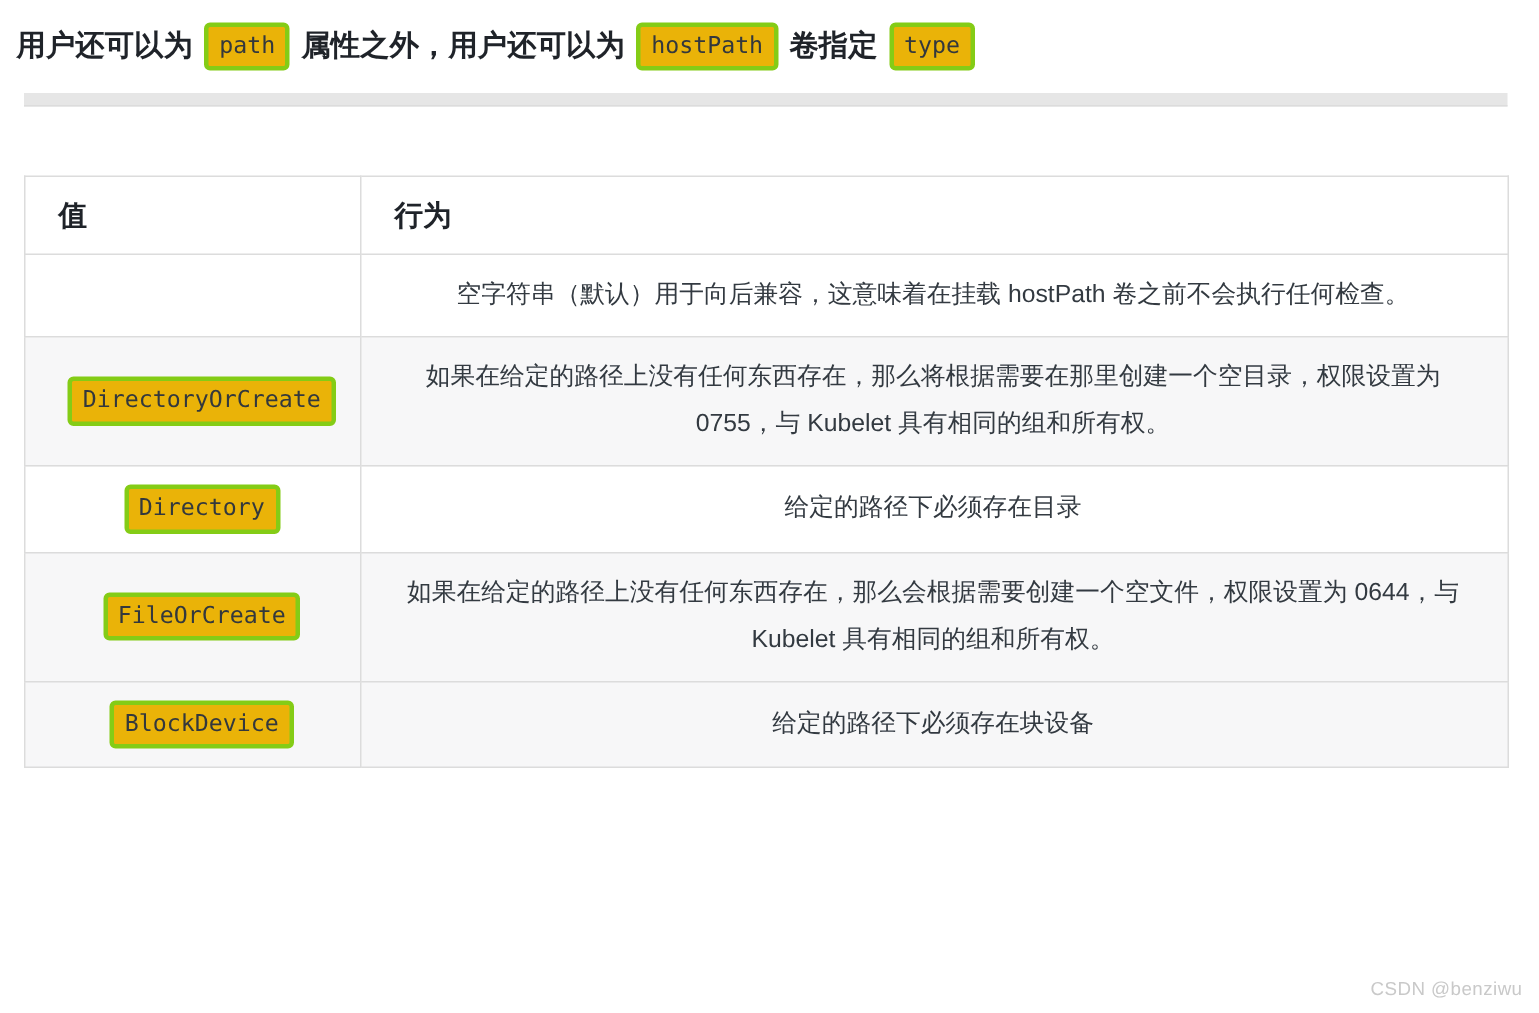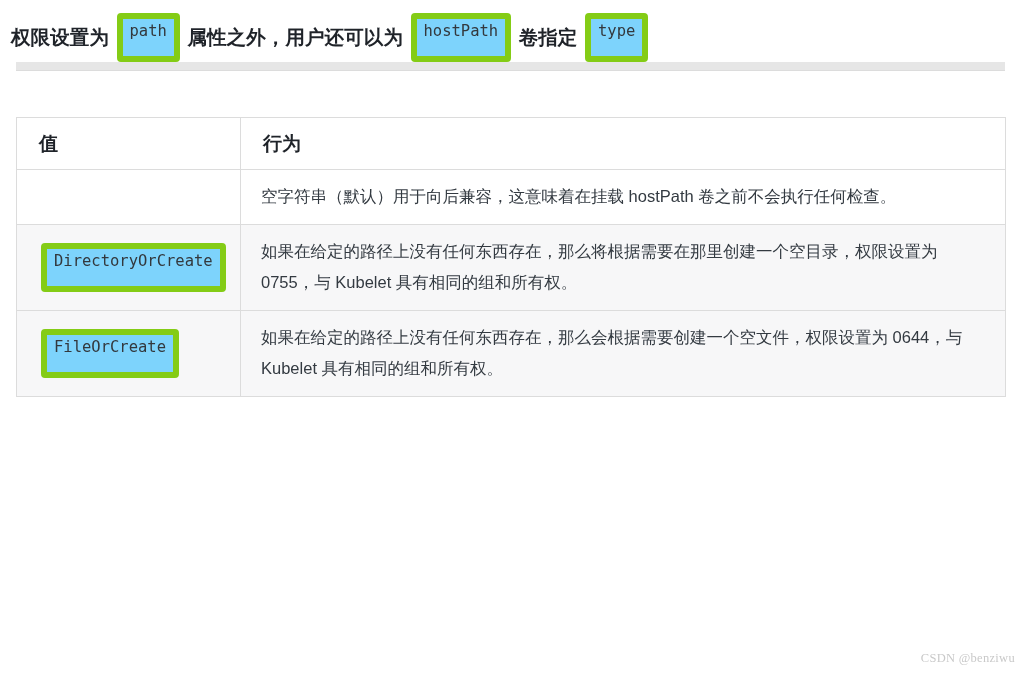--- a/index.html
+++ b/index.html
@@ -32,24 +32,24 @@
   }
   .intro .txt { vertical-align: middle; }
 
   code.inline {
     display: inline-block;
     vertical-align: middle;
     font-family: "DejaVu Sans Mono", "Liberation Mono", monospace;
     font-size: 15.5px;
     font-weight: 400;
     line-height: 1;
-    padding: 5px 7px 16px 7px;
+    padding: 5px 7px 6px 7px;
     margin: 0 2px;
-    background: #7dd3fc;
-    border: 6px solid #84cc16;
+    background: #eab308;
+    border: 3px solid #84cc16;
     border-radius: 4px;
     color: #33383d;
     letter-spacing: 0px;
   }
 
   
   .divider {
     position: absolute;
     left: 16px;
     top: 62px;
@@ -90,49 +90,50 @@
     height: 52px;
     padding: 10px 14px 10px 22px;
   }
   table.spec tbody tr.stripe td {
     background: #f7f7f8;
   }
   table.spec tbody tr td {
     font-size: 16.5px;
     line-height: 31px;
     color: #333a41;
+    text-align: center;
   }
   table.spec td.valcell {
     padding: 12px 10px 12px 22px;
   }
   table.spec td.behcell {
     padding: 11px 18px 12px 20px;
   }
   table.spec td.behcell .behtext {
     display: block;
     max-width: 722px;
   }
 
   
   .watermark {
     position: absolute;
     right: 11px;
     bottom: 9px;
     font-size: 12.5px;
     color: #c9c9c9;
-    font-family: Liberation Serif, serif;
+    font-family: Liberation Sans, sans-serif;
     letter-spacing: 0.3px;
     white-space: nowrap;
   }
 </style>
 </head>
 <body>
 
 <div class="intro">
-  <span class="txt">权限设置为 </span><code class="inline">path</code><span class="txt"> 属性之外，用户还可以为 </span><code class="inline">hostPath</code><span class="txt"> 卷指定 </span><code class="inline">type</code>
+  <span class="txt">用户还可以为 </span><code class="inline">path</code><span class="txt"> 属性之外，用户还可以为 </span><code class="inline">hostPath</code><span class="txt"> 卷指定 </span><code class="inline">type</code>
 </div>
 
 <div class="divider"></div>
 
 <div class="table-wrap">
   <table class="spec">
     <colgroup>
         <col class="c1">
         <col class="c2">
       </colgroup>
@@ -148,23 +149,35 @@
         <td class="behcell">
             <span class="behtext">空字符串（默认）用于向后兼容，这意味着在挂载 hostPath 卷之前不会执行任何检查。</span>
           </td>
       </tr>
       <tr class="stripe">
         <td class="valcell"><code class="inline">DirectoryOrCreate</code></td>
         <td class="behcell">
             <span class="behtext">如果在给定的路径上没有任何东西存在，那么将根据需要在那里创建一个空目录，权限设置为 0755，与 Kubelet 具有相同的组和所有权。</span>
           </td>
       </tr>
+      <tr>
+        <td class="valcell"><code class="inline">Directory</code></td>
+        <td class="behcell">
+            <span class="behtext">给定的路径下必须存在目录</span>
+          </td>
+      </tr>
       <tr class="stripe">
         <td class="valcell"><code class="inline">FileOrCreate</code></td>
         <td class="behcell">
             <span class="behtext">如果在给定的路径上没有任何东西存在，那么会根据需要创建一个空文件，权限设置为 0644，与 Kubelet 具有相同的组和所有权。</span>
+          </td>
+      </tr>
+      <tr class="stripe">
+        <td class="valcell"><code class="inline">BlockDevice</code></td>
+        <td class="behcell">
+            <span class="behtext">给定的路径下必须存在块设备</span>
           </td>
       </tr>
     </tbody>
   </table>
 </div>
 
 <div class="watermark">CSDN @benziwu</div>
 
 </body></html>

